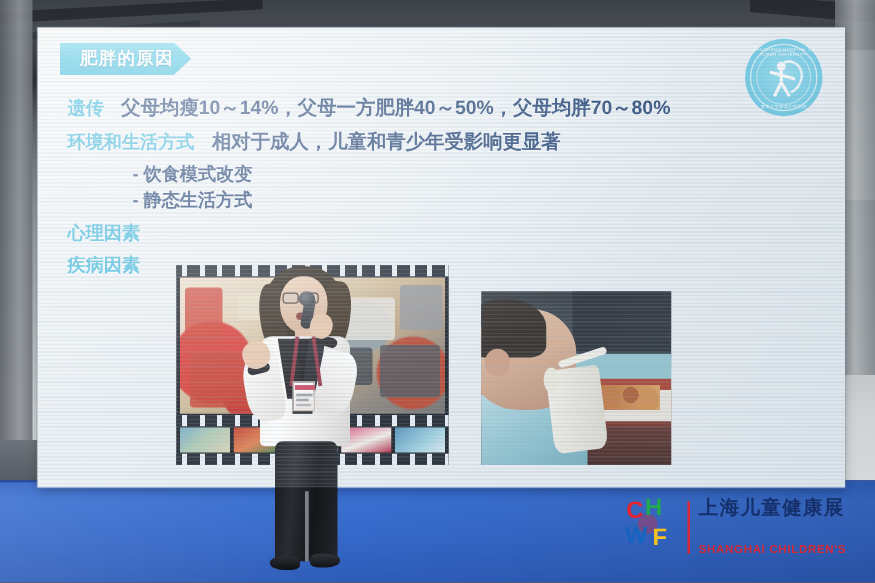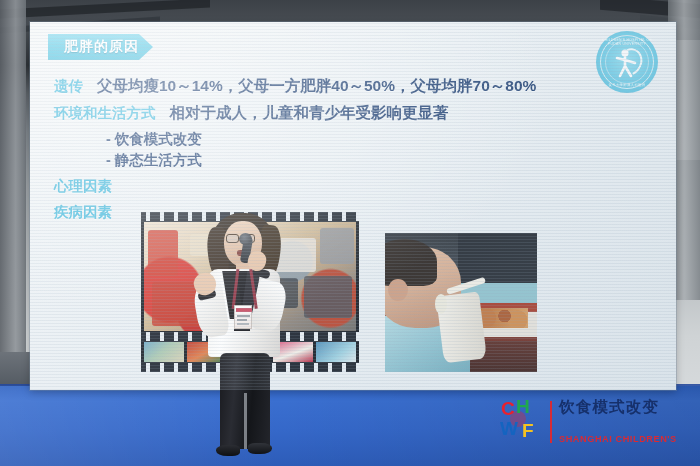--- a/index.html
+++ b/index.html
@@ -504,18 +504,18 @@
   <div class="watermark">
     <div class="wm-logo">
       <div class="wm-dot"></div>
       <span class="wm-l wm-c">C</span>
       <span class="wm-l wm-h">H</span>
       <span class="wm-l wm-w">W</span>
       <span class="wm-l wm-f">F</span>
     </div>
     <div class="wm-divider"></div>
     <div class="wm-text">
-      <div class="wm-cn">饮食模式改变</div>
+      <div class="wm-cn">上海儿童健康展</div>
       <div class="wm-en1">SHANGHAI CHILDREN'S</div>
     </div>
   </div>
 
 </div>
 
 </body></html>

